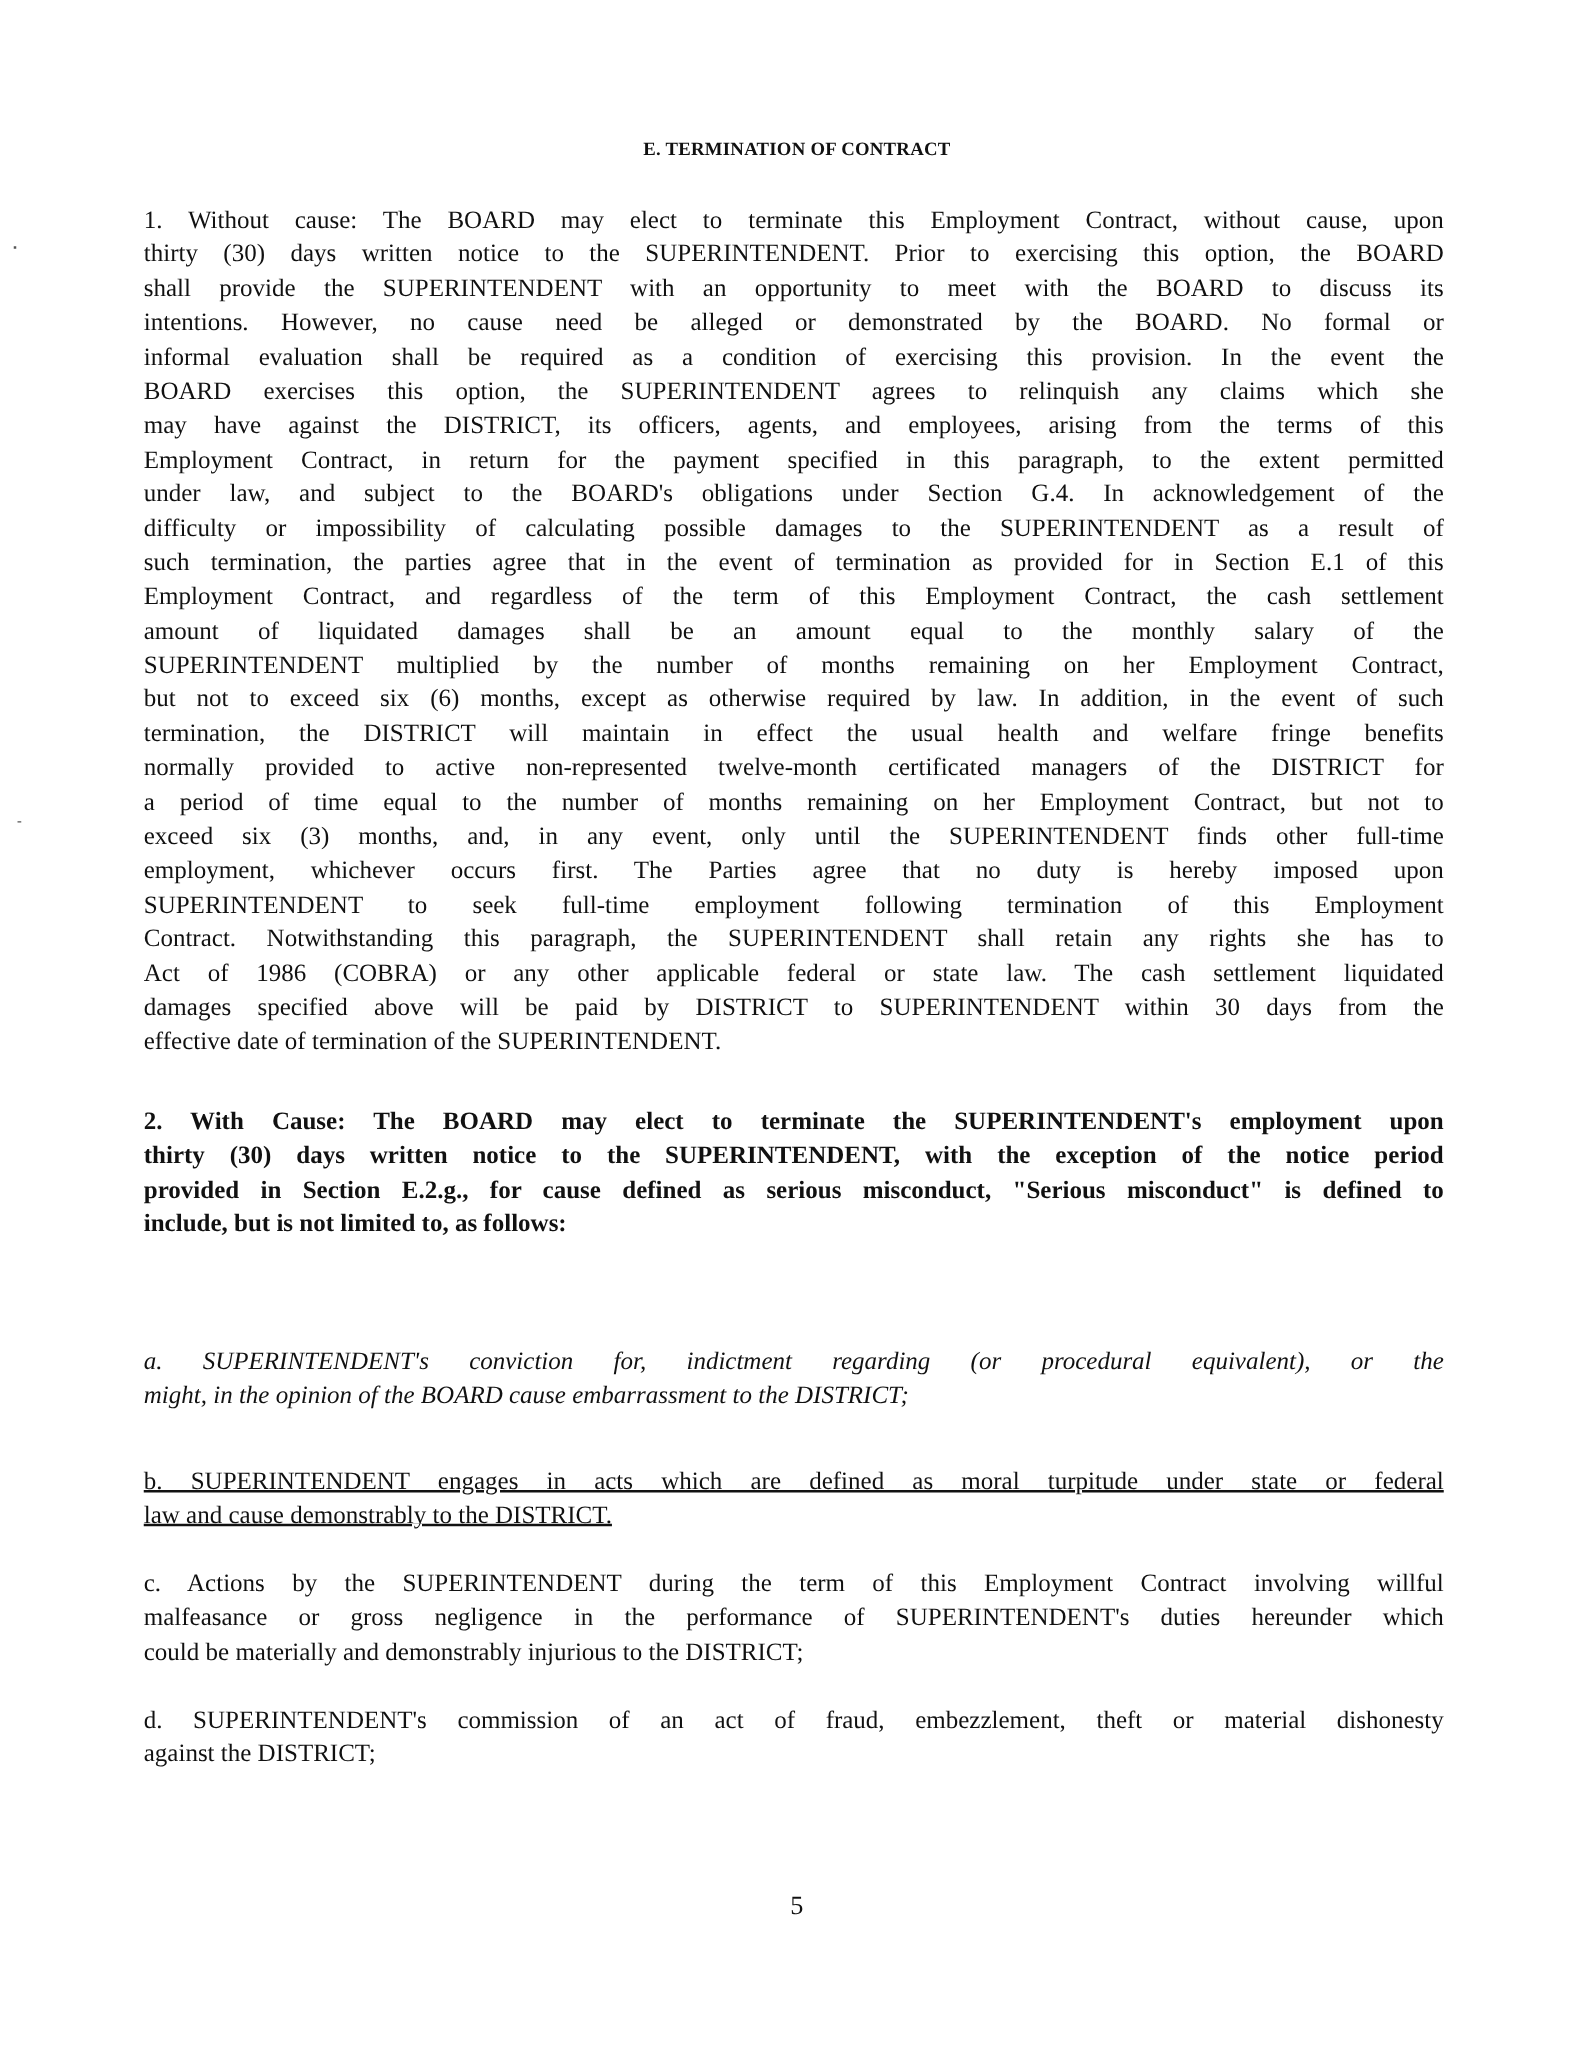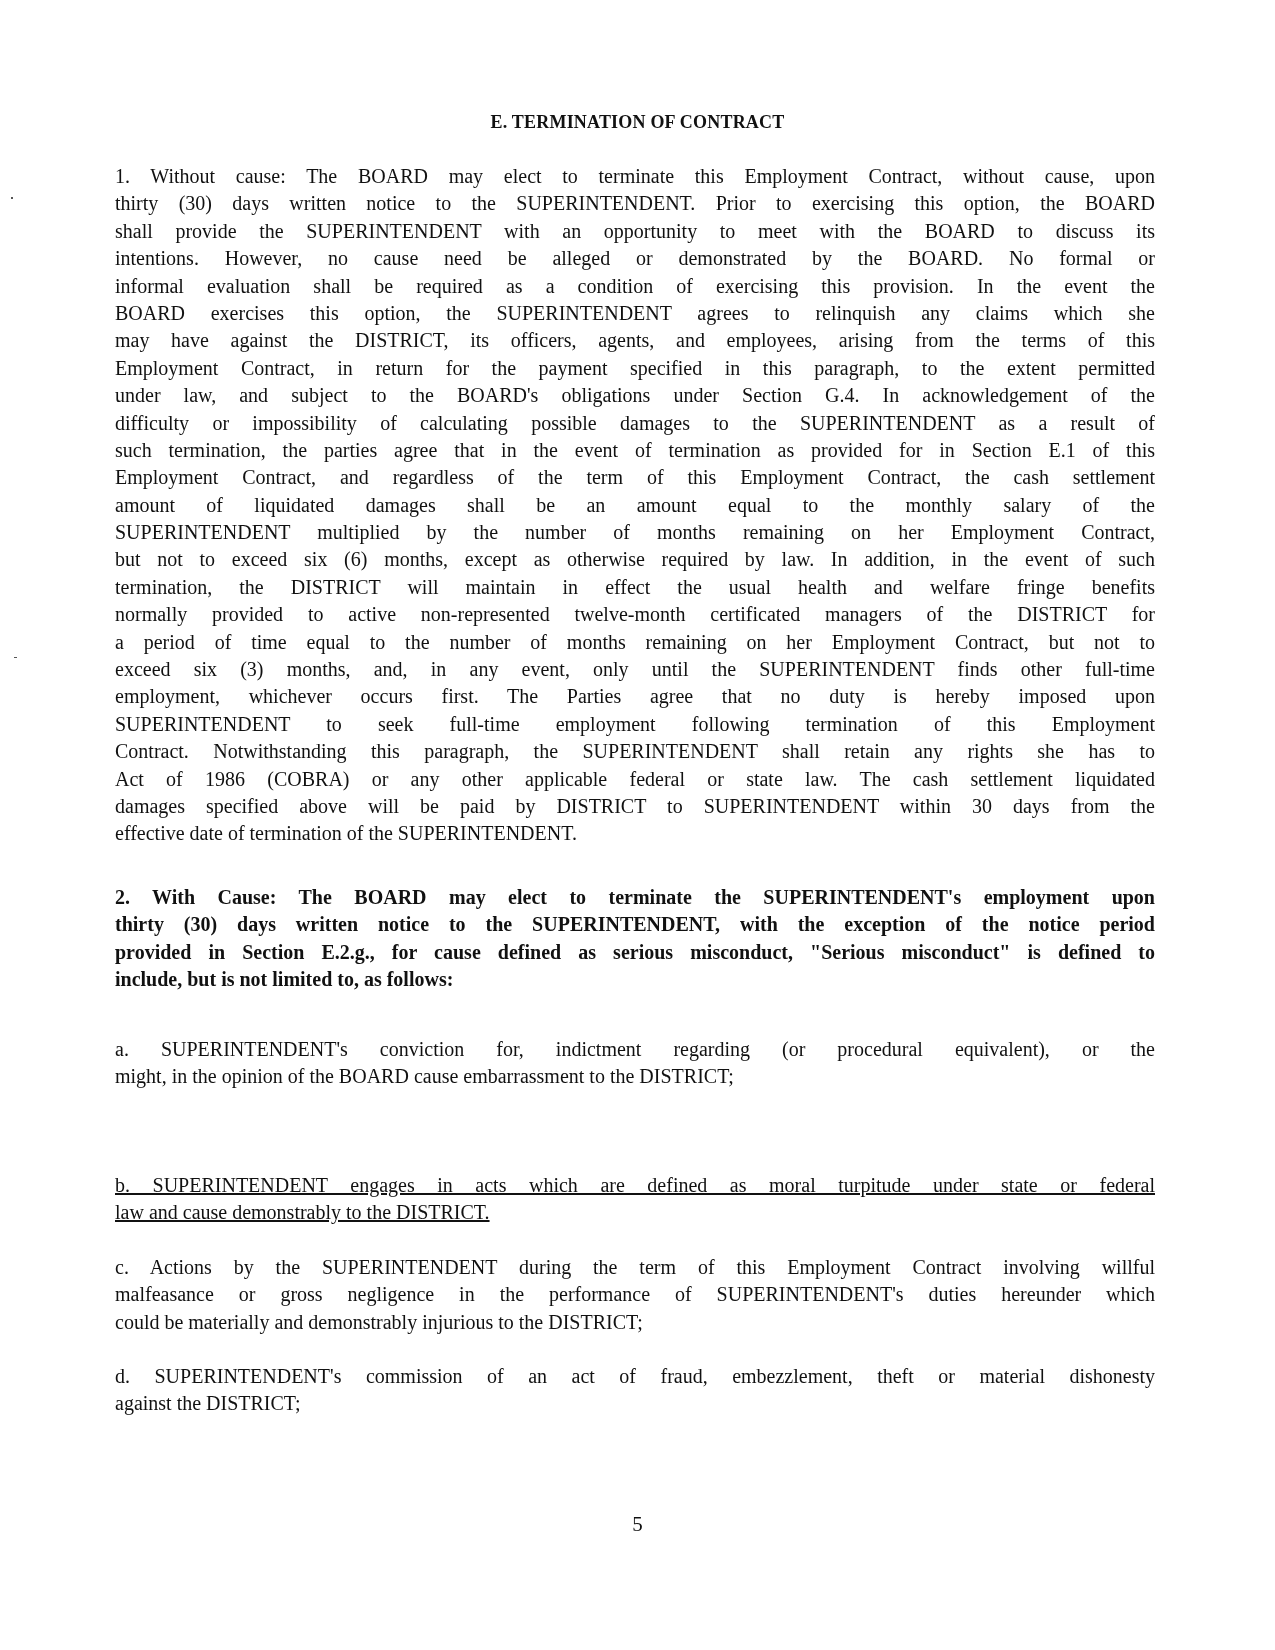--- a/index.html
+++ b/index.html
@@ -4,21 +4,21 @@
   <style>
     html, body { margin: 0; padding: 0; background: #ffffff; }
     body { width: 1275px; height: 1650px; position: relative; overflow: hidden; }
     .page {
       position: absolute; left: 0; top: 0; width: 1275px; height: 1650px;
       background: #ffffff; color: #111111;
       font-family: "Liberation Serif", "DejaVu Serif", serif;
     }
     .heading {
       position: absolute; top: 112px; left: 0; width: 1275px;
-      text-align: center; font-weight: bold; font-size: 18px; letter-spacing: 0.2px;
+      text-align: center; font-weight: bold; font-size: 15px; letter-spacing: 0.2px;
     }
     .block { position: absolute; left: 115px; width: 1040px; font-size: 20px; }
     .line {
       height: 27.4px; line-height: 27.4px; white-space: nowrap;
       text-align: justify; text-align-last: justify; overflow: visible;
     }
     .line.last { text-align-last: left; }
     .page-number {
       position: absolute; top: 1512px; left: 0; width: 1275px;
       text-align: center; font-size: 21px;
@@ -60,21 +60,21 @@
     <div class="line last">effective date of termination of the SUPERINTENDENT.</div>
   </div>
 
   <div class="block" style="top:884px;font-weight:bold;">
     <div class="line">2. With Cause: The BOARD may elect to terminate the SUPERINTENDENT's employment upon</div>
     <div class="line">thirty (30) days written notice to the SUPERINTENDENT, with the exception of the notice period</div>
     <div class="line">provided in Section E.2.g., for cause defined as serious misconduct, "Serious misconduct" is defined to</div>
     <div class="line last">include, but is not limited to, as follows:</div>
   </div>
 
-  <div class="block" style="top:1036px;">
+  <div class="block" style="top:1076px;font-style:italic;">
     <div class="line">a. SUPERINTENDENT's conviction for, indictment regarding (or procedural equivalent), or the</div>
     <div class="line last">might, in the opinion of the BOARD cause embarrassment to the DISTRICT;</div>
   </div>
 
   <div class="block" style="top:1172px;text-decoration:underline;">
     <div class="line">b. SUPERINTENDENT engages in acts which are defined as moral turpitude under state or federal</div>
     <div class="line last">law and cause demonstrably to the DISTRICT.</div>
   </div>
 
   <div class="block" style="top:1254px;">

